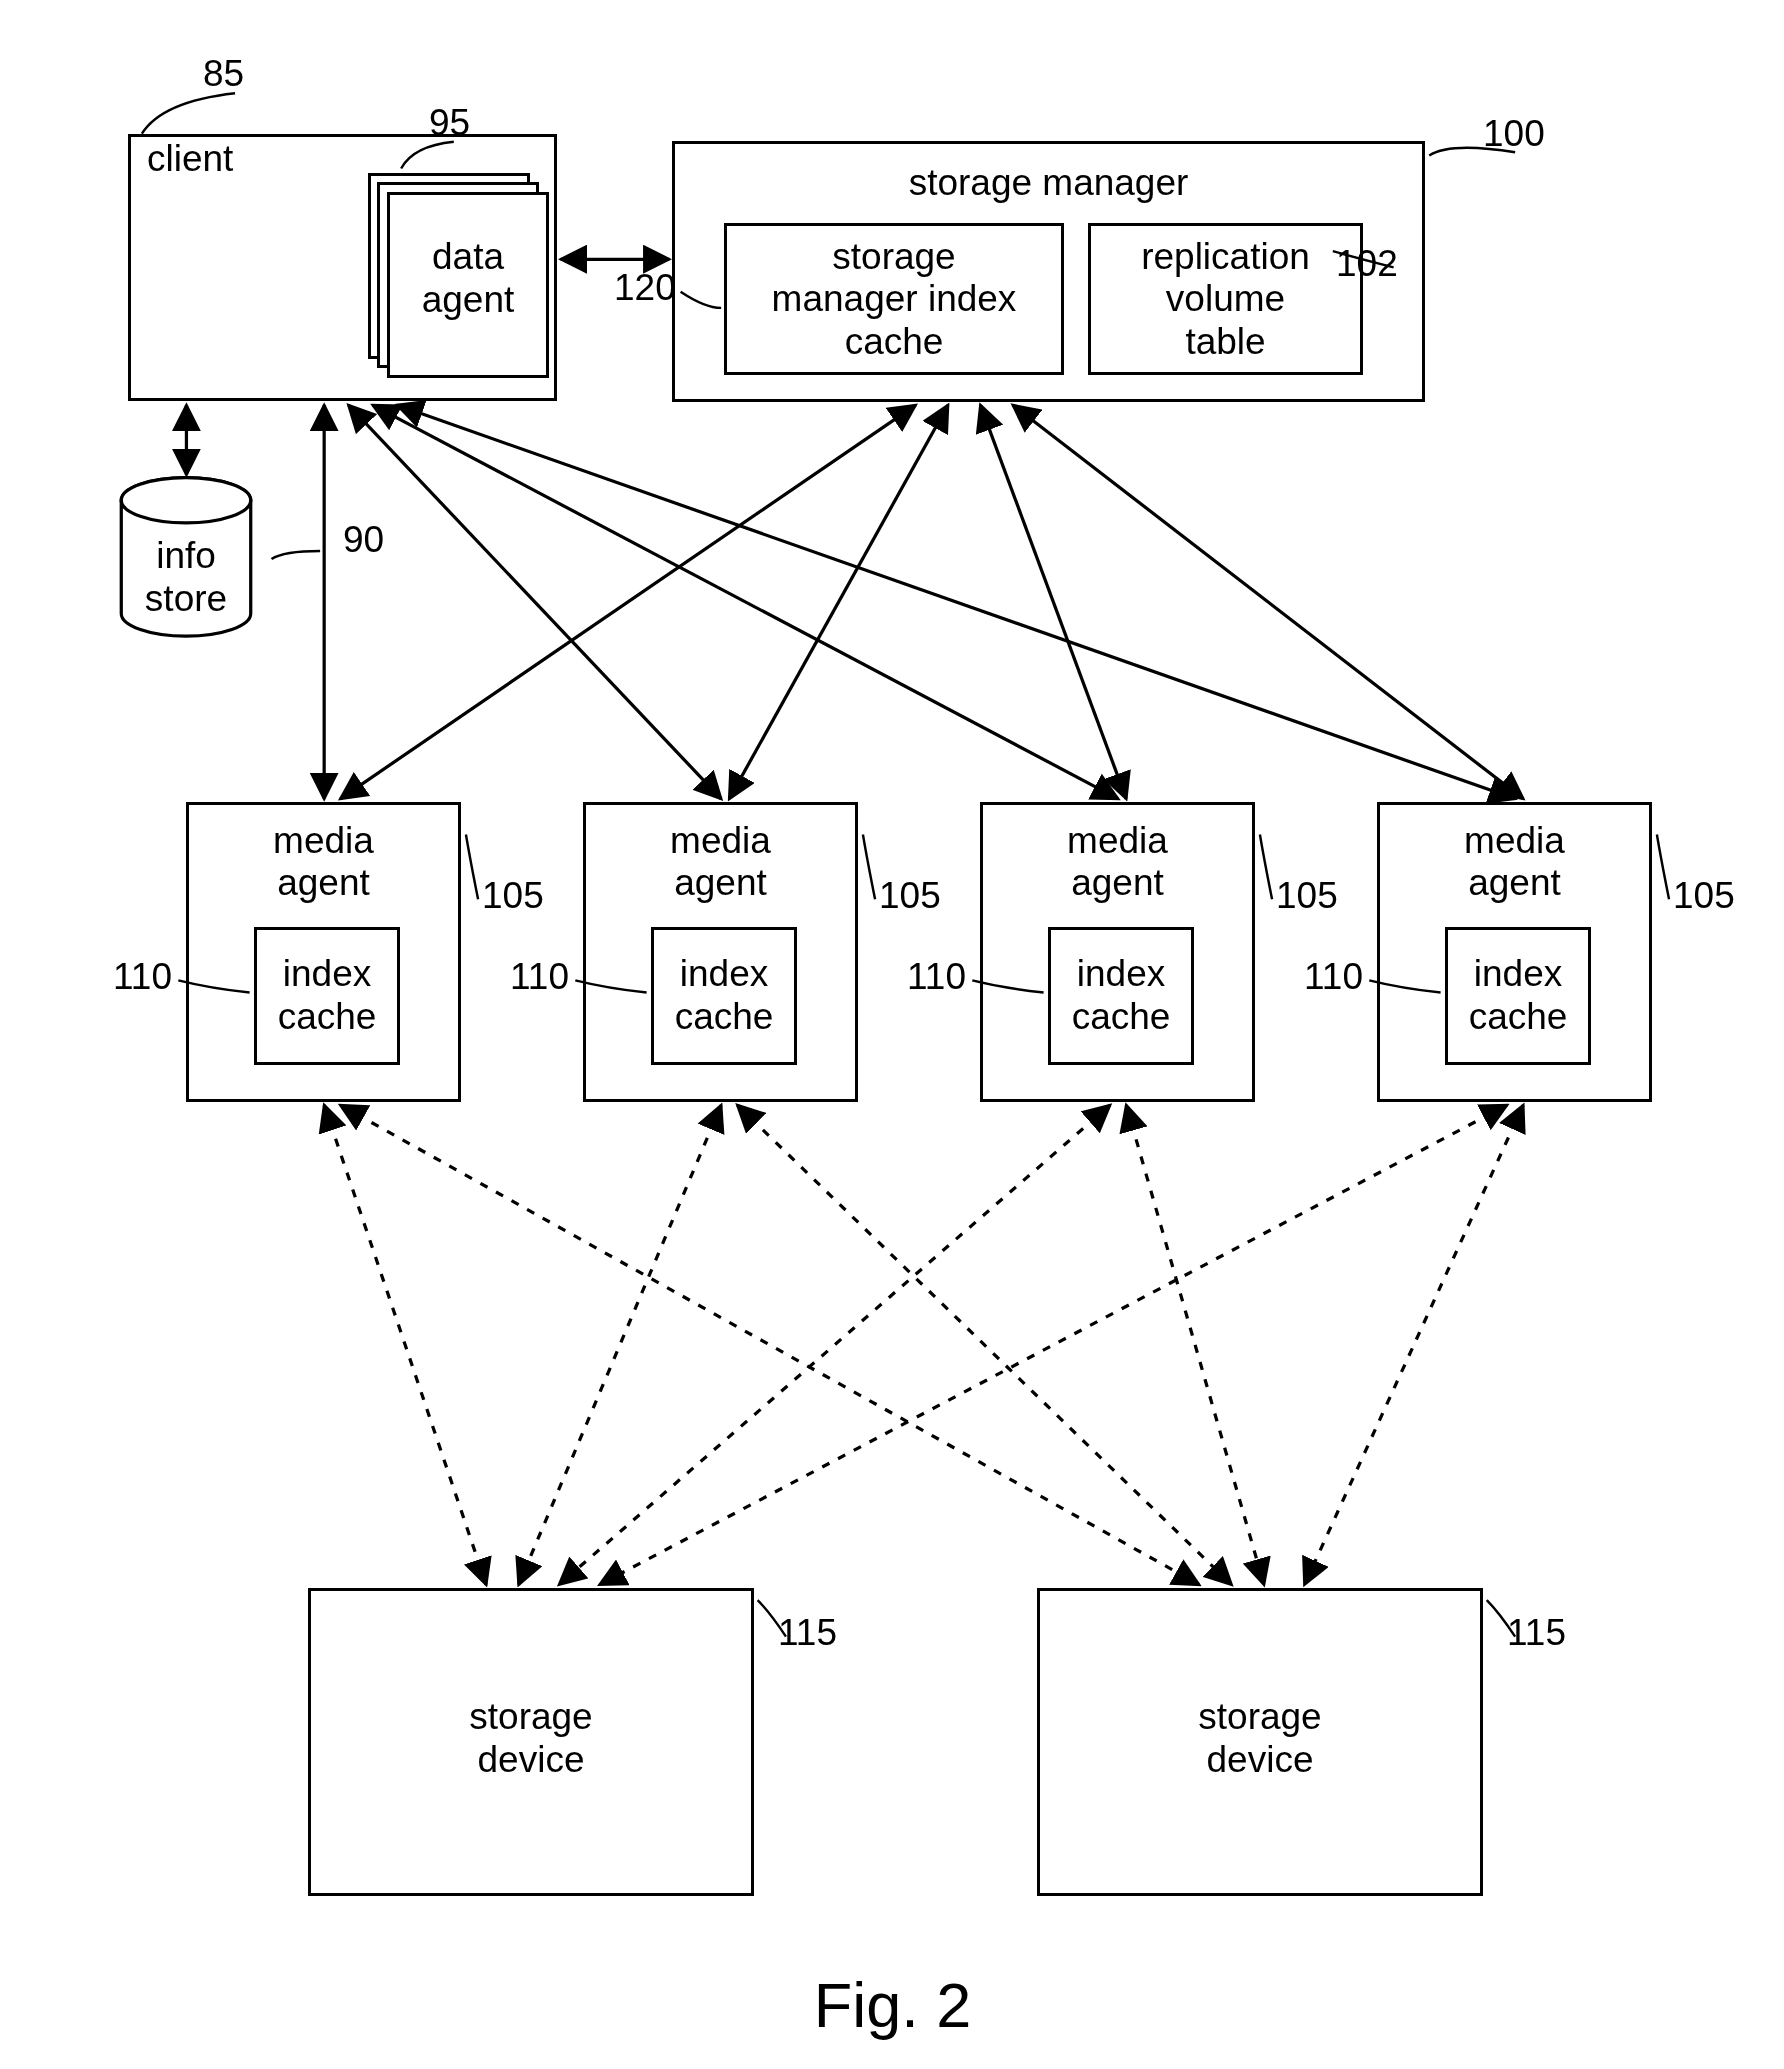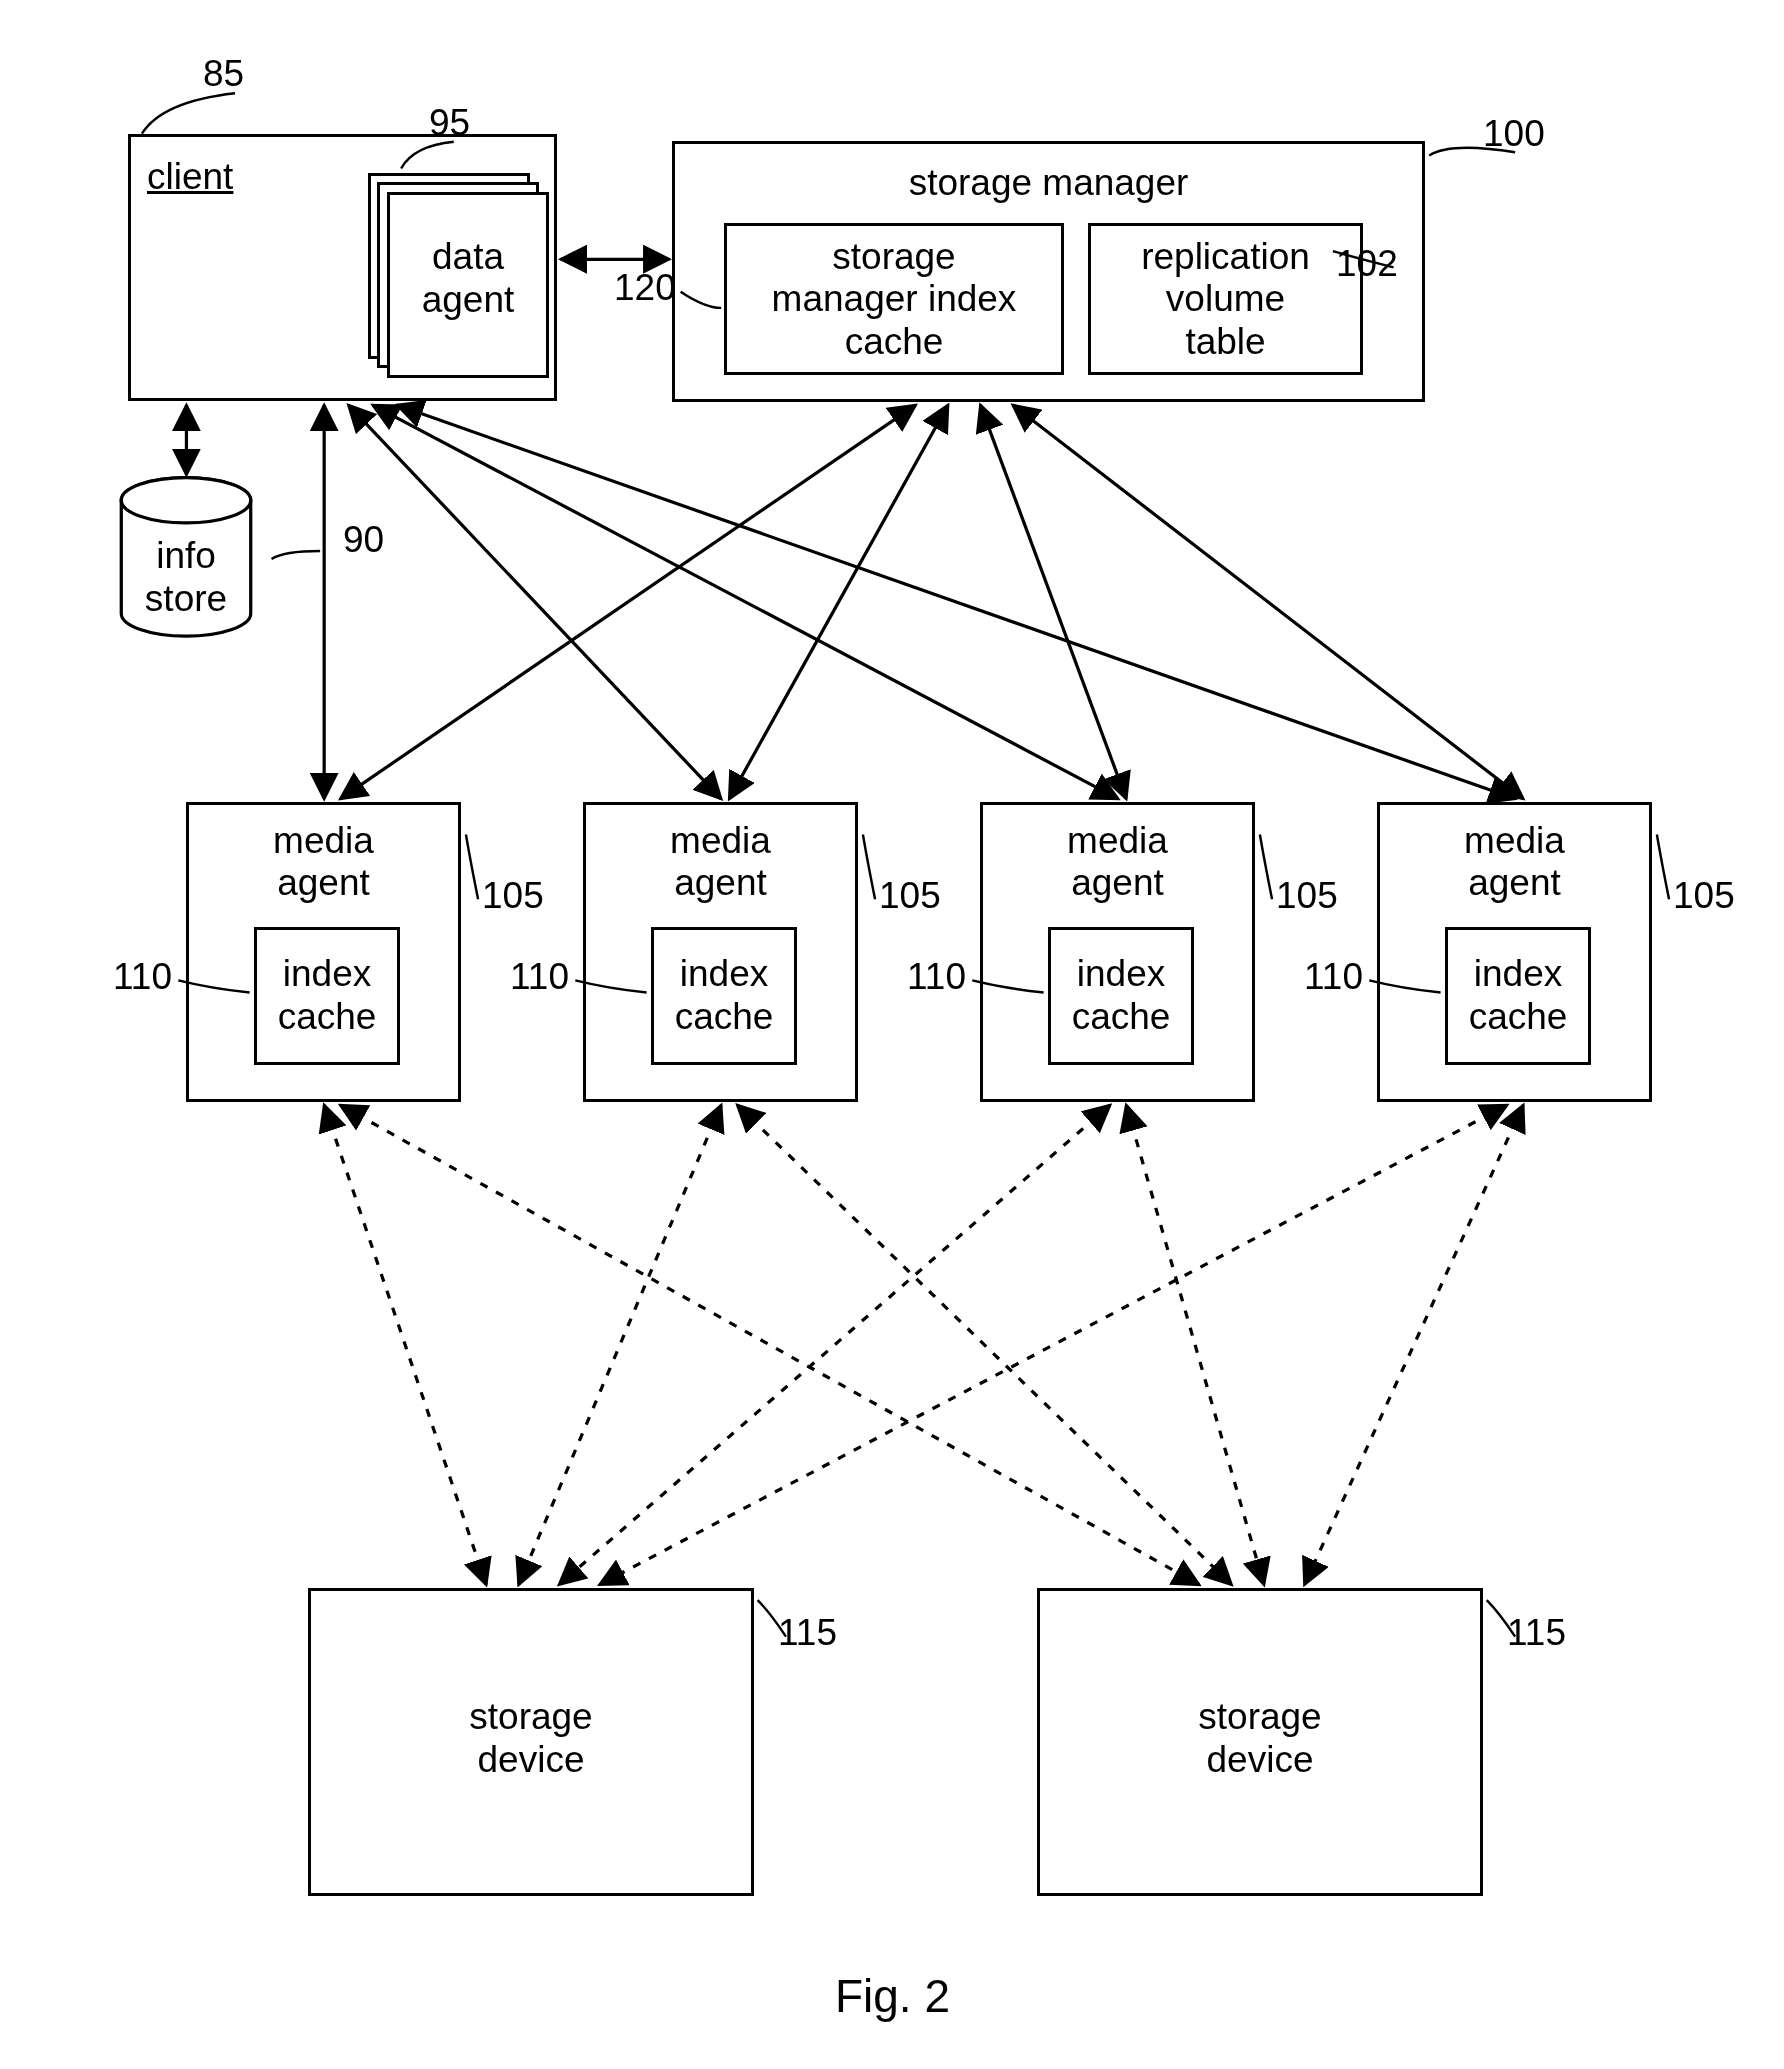--- a/index.html
+++ b/index.html
@@ -34,37 +34,37 @@
     font-size: 37px;
     line-height: 1.15;
     white-space: pre;
   }
   .ref-label {
     position: absolute;
     font-size: 37px;
   }
   .fig-label {
     position: absolute;
-    font-size: 46px;
+    font-size: 63px;
   }
   svg.lines {
     position: absolute;
     left: 0; top: 0;
     width: 1785px;
     height: 2070px;
     pointer-events: none;
   }
 </style>
 </head>
 <body>
 
 <div class="canvas">
 
   <div class="box" style="left:128px; top:134px; width:429px; height:267px;">
-    <div class="label" style="left:16px; top:19px; text-align:left;text-decoration:underline;">client</div>
+    <div class="label" style="left:16px; top:1px; text-align:left;">client</div>
 
     <div class="inner-box" style="left:237px; top:36px; width:162px; height:186px;"></div>
     <div class="inner-box" style="left:246px; top:45px; width:162px; height:186px;"></div>
     <div class="inner-box" style="left:256px; top:55px; width:162px; height:186px;">
       <div class="label" style="left:0; right:0; top:41px; text-align:center;">data
 agent</div>
     </div>
   </div>
   <div class="ref-label" style="left:203px; top:53px;">85</div>
   <div class="ref-label" style="left:429px; top:102px;">95</div>

